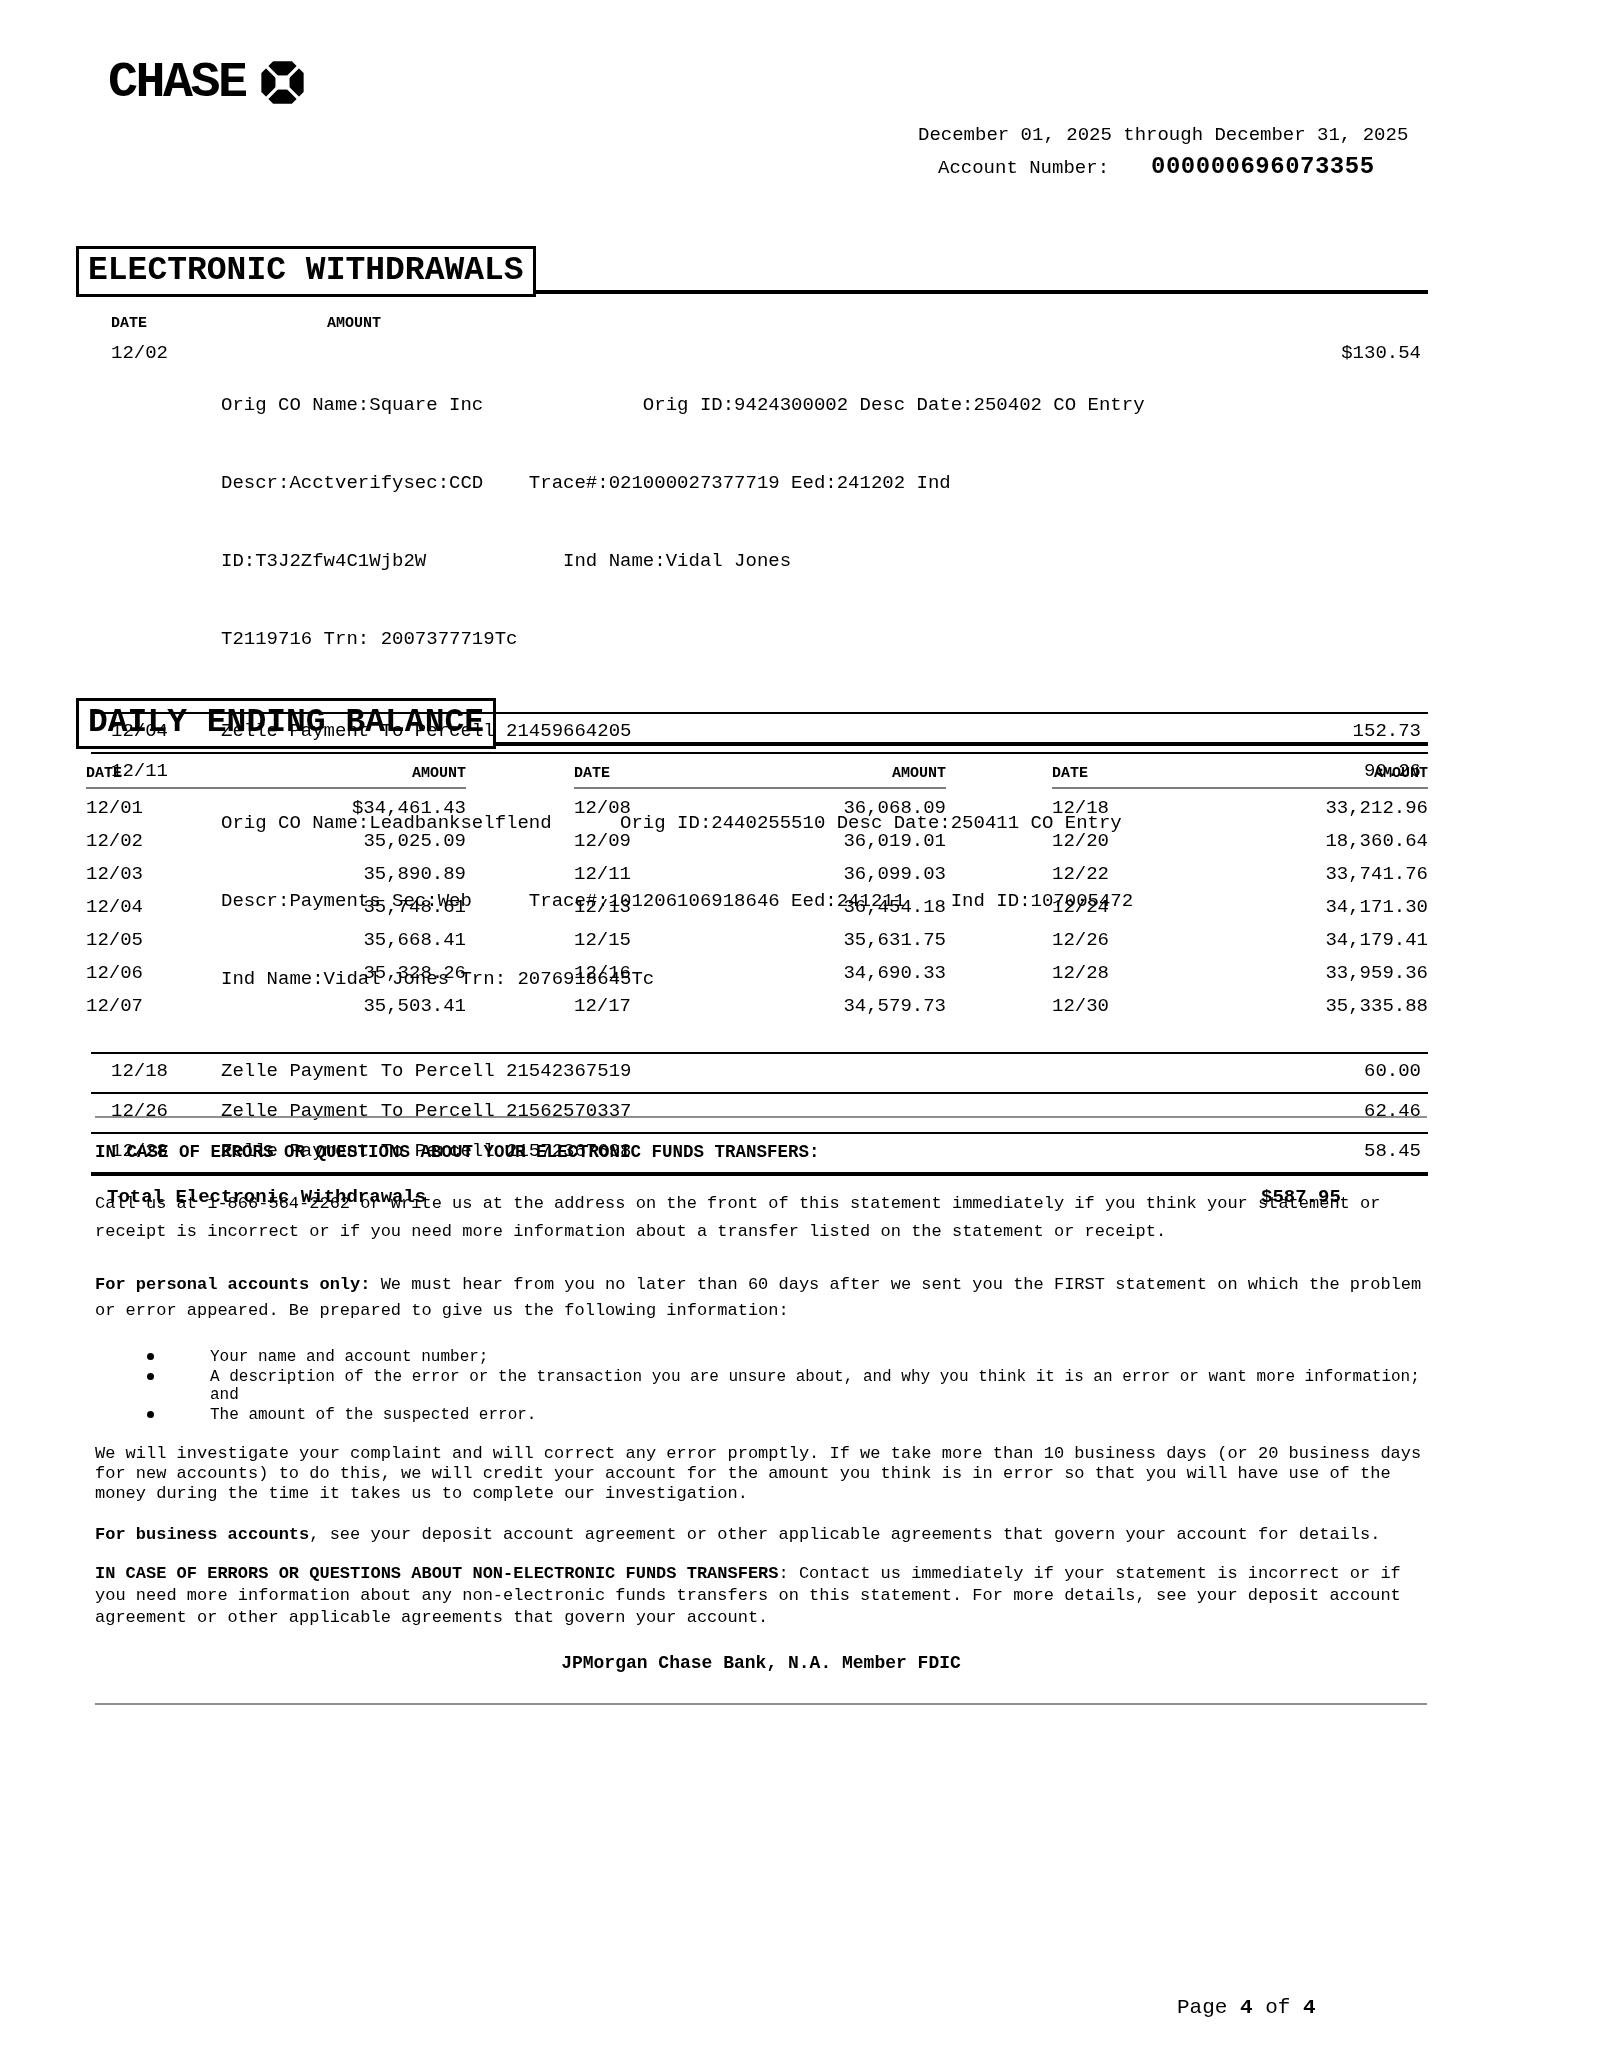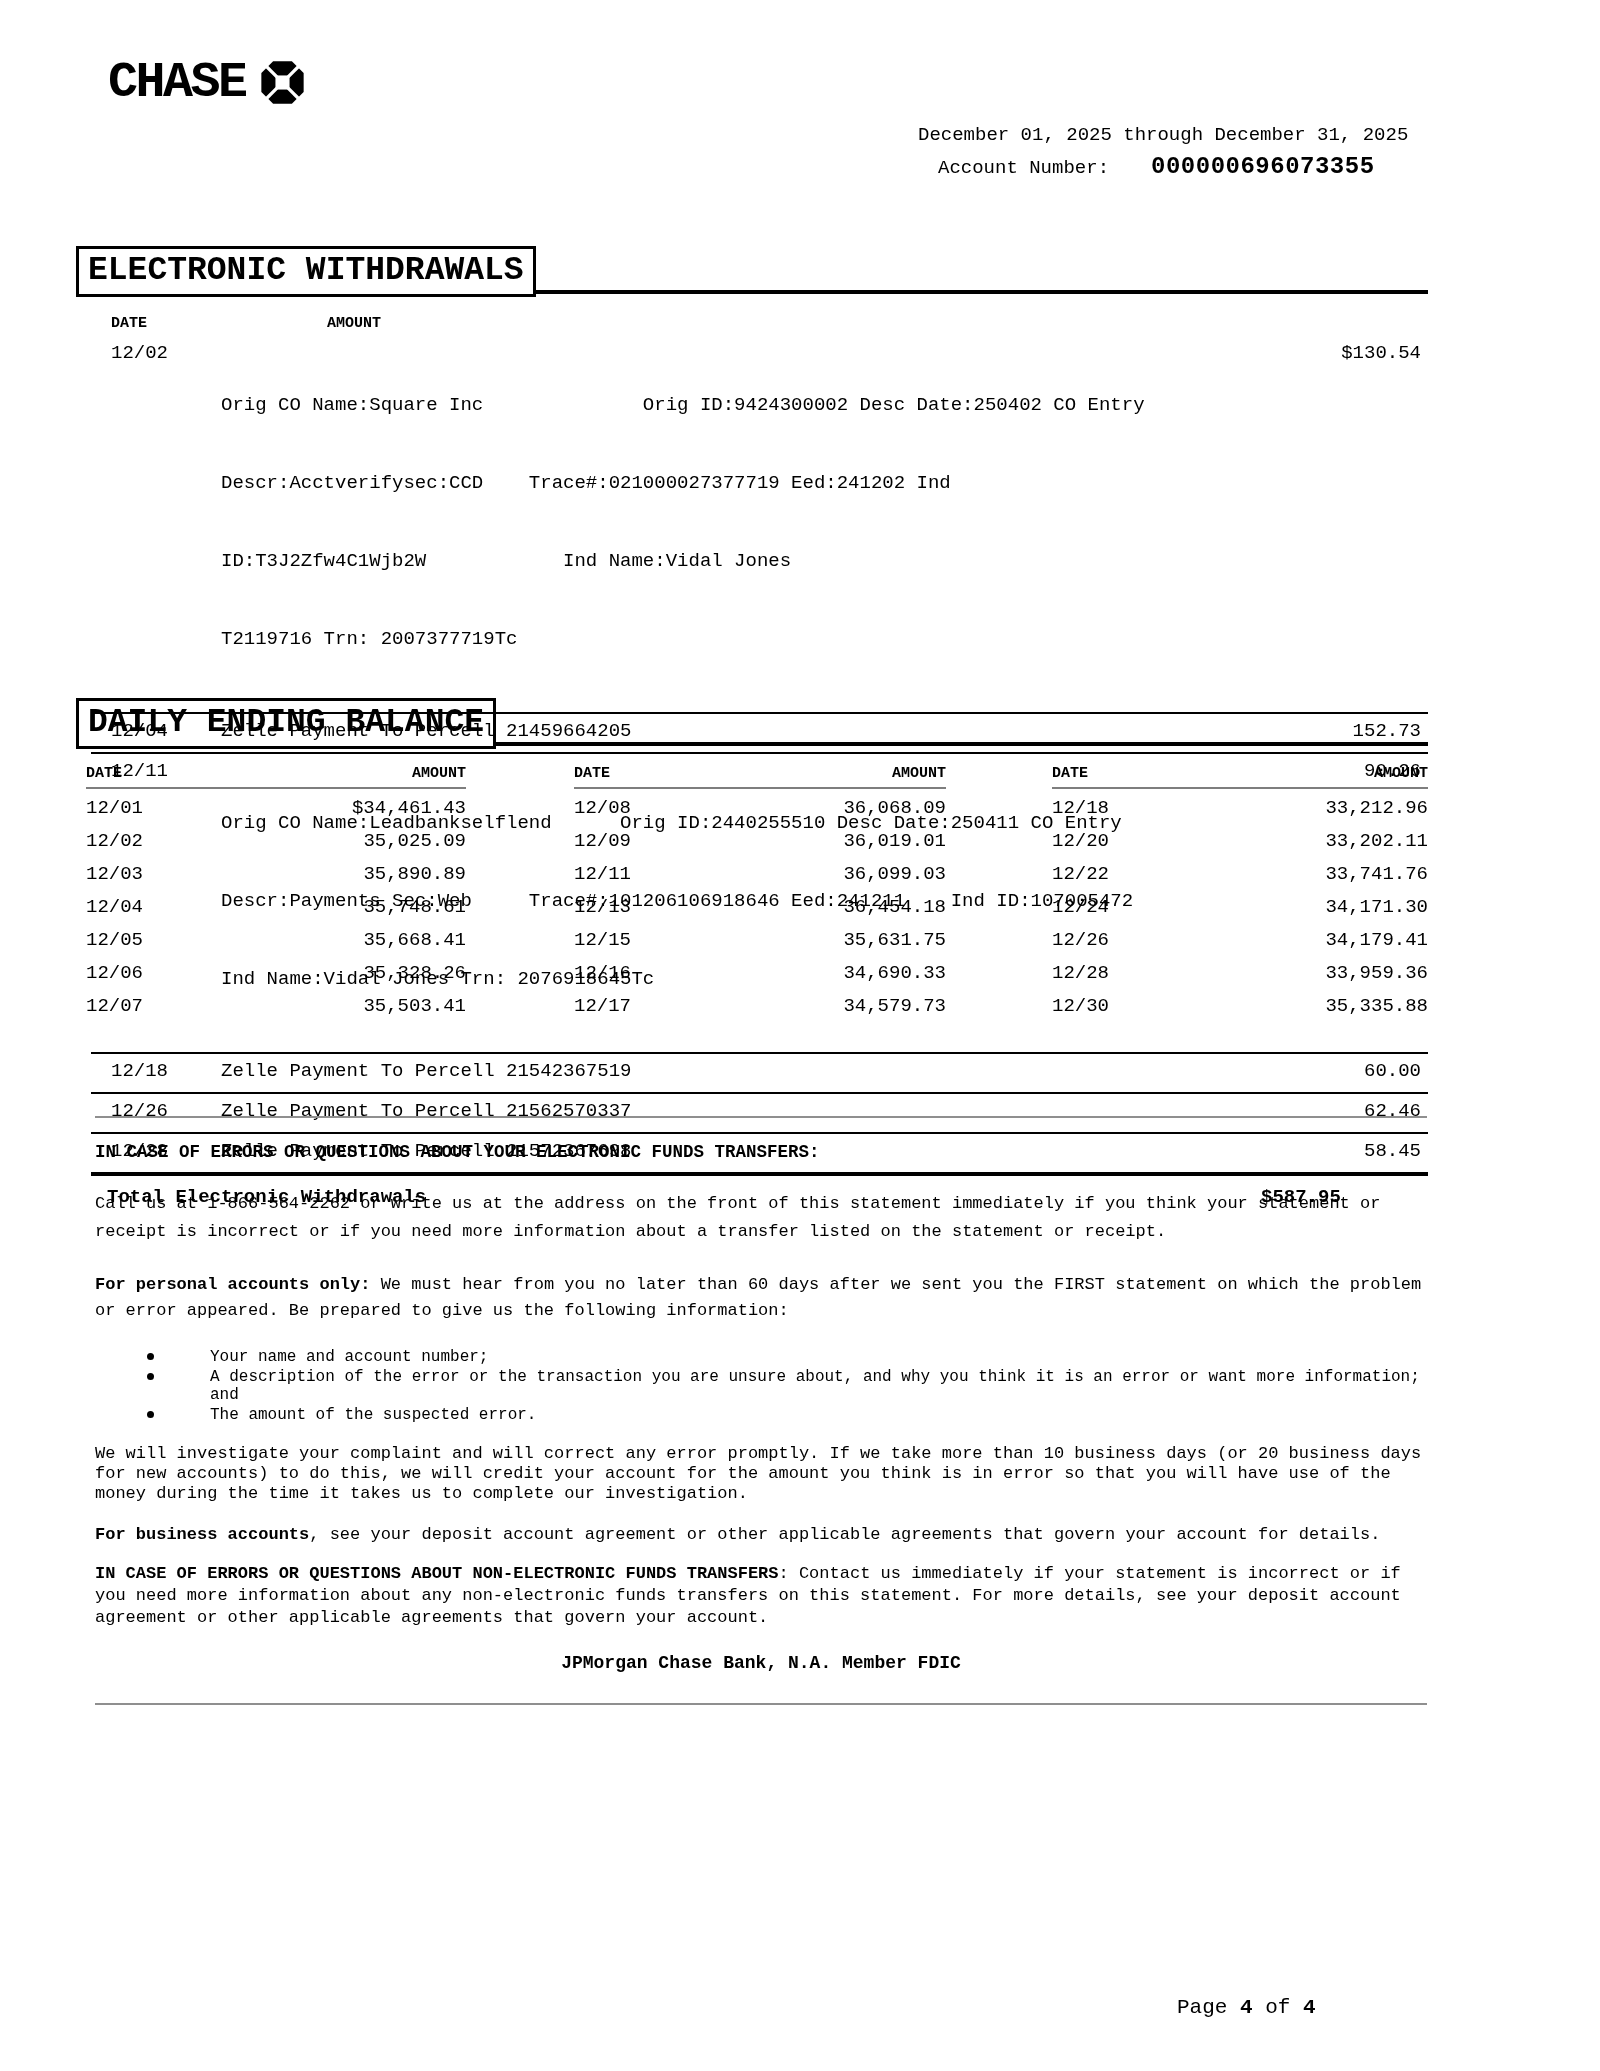--- a/index.html
+++ b/index.html
@@ -246,21 +246,21 @@
           <span>DATE</span>
           <span>AMOUNT</span>
         </div>
         <div class="deb-body">
           <div class="deb-row">
               <span>12/18</span>
               <span>33,212.96</span>
             </div>
           <div class="deb-row">
               <span>12/20</span>
-              <span>33,202.11</span>
+              <span>18,360.64</span>
             </div>
           <div class="deb-row">
               <span>12/22</span>
               <span>33,741.76</span>
             </div>
           <div class="deb-row">
               <span>12/24</span>
               <span>34,171.30</span>
             </div>
           <div class="deb-row">

